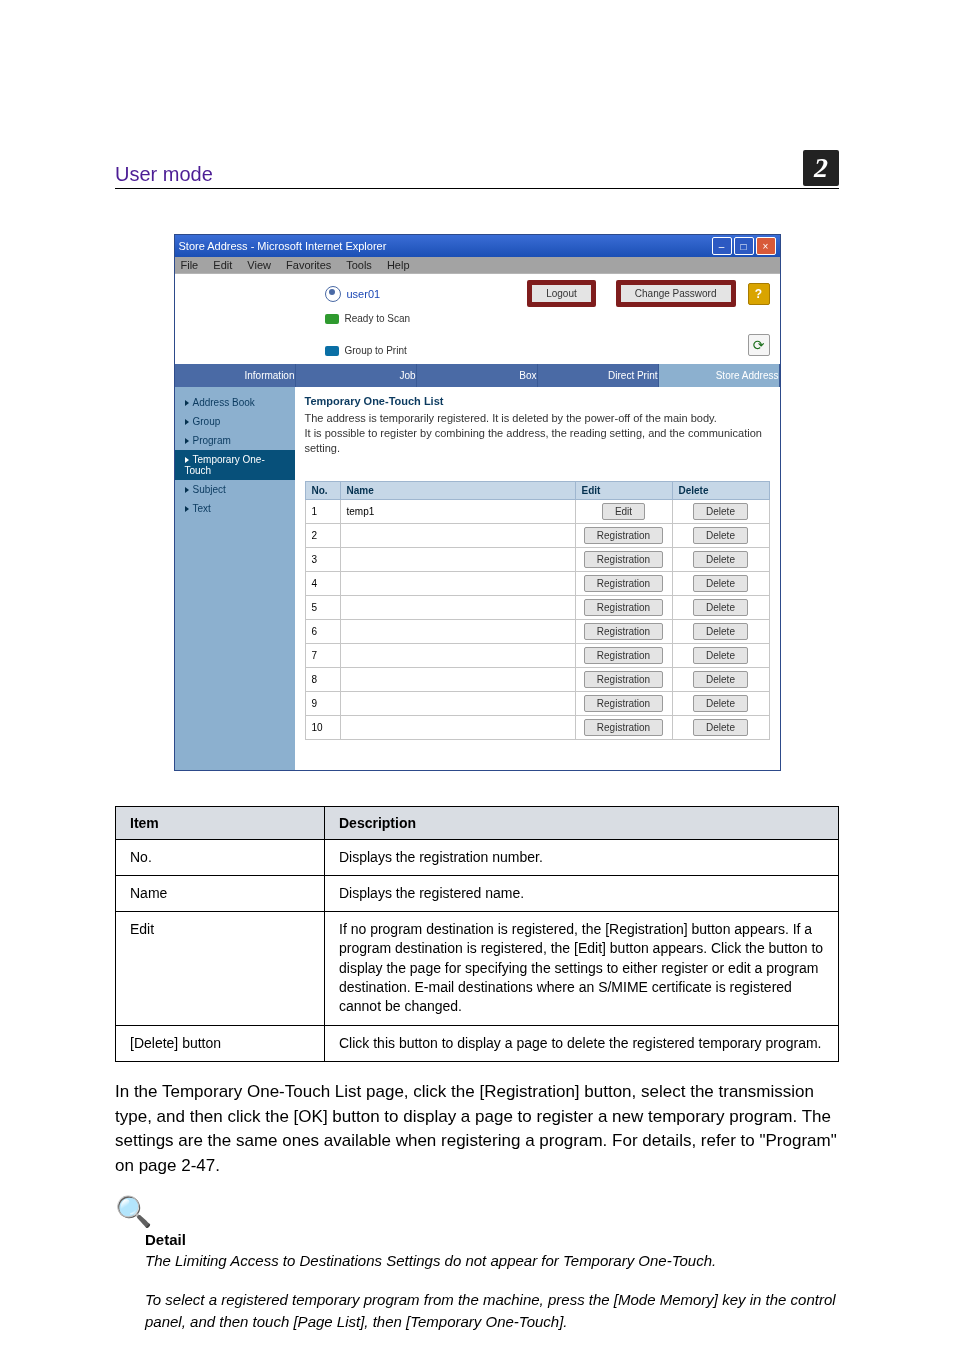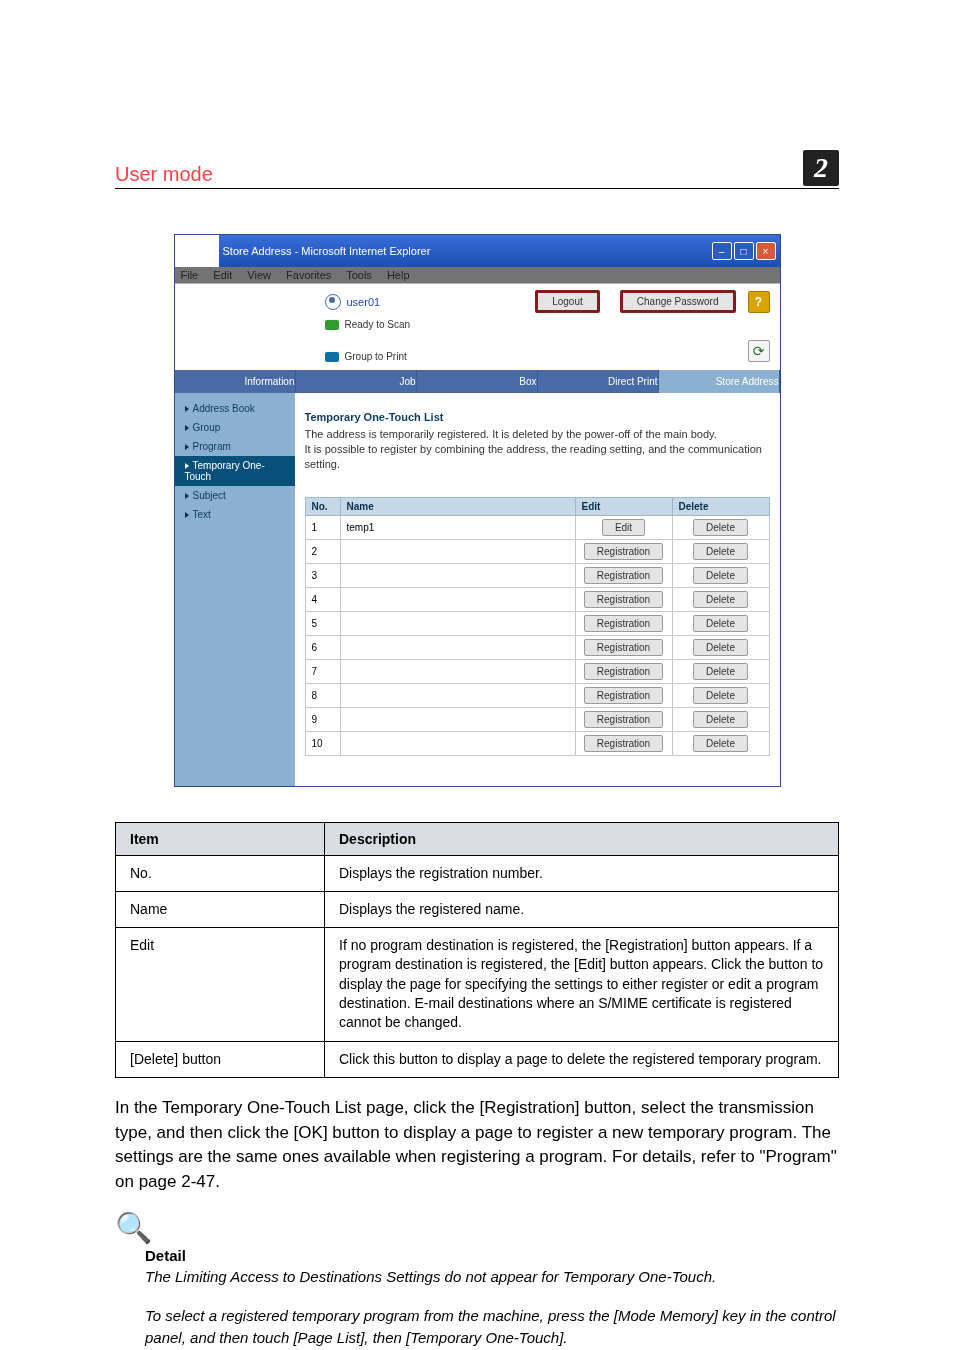--- a/index.html
+++ b/index.html
@@ -17,21 +17,21 @@
   }
   .hdr-row {
     display: flex;
     align-items: flex-end;
     justify-content: space-between;
     border-bottom: 1px solid #000;
     padding-bottom: 2px;
   }
   .hdr-left {
     font-size: 20px;
-    color: #ef4444;
+    color: #4c1d95;
   }
   .hdr-right {
     width: 36px;
     height: 36px;
     background: #222;
     color: #fff;
     font-family: Georgia, "Times New Roman", serif;
     font-style: italic;
     font-weight: bold;
     font-size: 28px;
@@ -43,47 +43,46 @@
 
   
   .shot {
     width: 605px;
     margin: 45px auto 35px auto;
     border: 1px solid #2d4a8a;
     background: #fff;
     font-size: 10px;
   }
   .titlebar {
-    height: 32px;
+    height: 22px;
     background: linear-gradient(#3a6dd6, #1b4fb5);
     color: #fff;
     display: flex;
     align-items: center;
     padding: 0 4px;
     font-size: 11px;
-    margin-left: 44px;
   }
   .titlebar .title-text {
     flex: 1;
     white-space: nowrap;
     overflow: hidden;
   }
   .tbtn {
     width: 18px; height: 16px;
     margin-left: 2px;
     border: 1px solid #fff;
     border-radius: 2px;
     display: flex; align-items: center; justify-content: center;
     color: #fff;
     font-size: 10px;
   }
   .tbtn.close { background: #d85a3a; }
   .tbtn.mid  { background: #2c59c2; }
   .menubar {
-    background: #737373;
+    background: #a3a3a3;
     color: #222;
     padding: 2px 6px;
     font-size: 11px;
     border-bottom: 1px solid #b5b5b5;
   }
   .menubar span { margin-right: 12px; }
 
   .toprow {
     display: flex;
     align-items: center;
@@ -98,21 +97,21 @@
     position: relative;
   }
   .user-icon::after{
     content:"";
     position:absolute; left:3px; top:2px; width:6px; height:6px;
     background:#4a6aa5; border-radius:50%;
   }
   .user-name { color: #1b47b5; font-size: 11px; }
   .top-btn {
     background: #e4e4e4;
-    border: 3px solid #7f1d1d;
+    border: 5px solid #7f1d1d;
     border-radius: 2px;
     font-size: 10px;
     padding: 3px 14px;
     margin-left: 20px;
     color: #333;
   }
   .help-btn {
     width: 20px; height: 20px;
     background: #d9a400;
     border: 1px solid #a87b00;
@@ -184,21 +183,21 @@
     width: 0; height: 0;
     border-top: 3px solid transparent;
     border-bottom: 3px solid transparent;
     border-left: 4px solid #05314f;
     margin-right: 4px;
   }
   .item.selected .arrow { border-left-color: #fff; }
 
   .content {
     flex: 1;
-    padding: 16px 10px 30px 10px;
+    padding: 6px 10px 30px 10px;
   }
   .content h4 {
     margin: 2px 0 4px 0;
     font-size: 11px;
     color: #0b3a5f;
     font-weight: bold;
   }
   .content .desc {
     font-size: 11px;
     color: #333;

